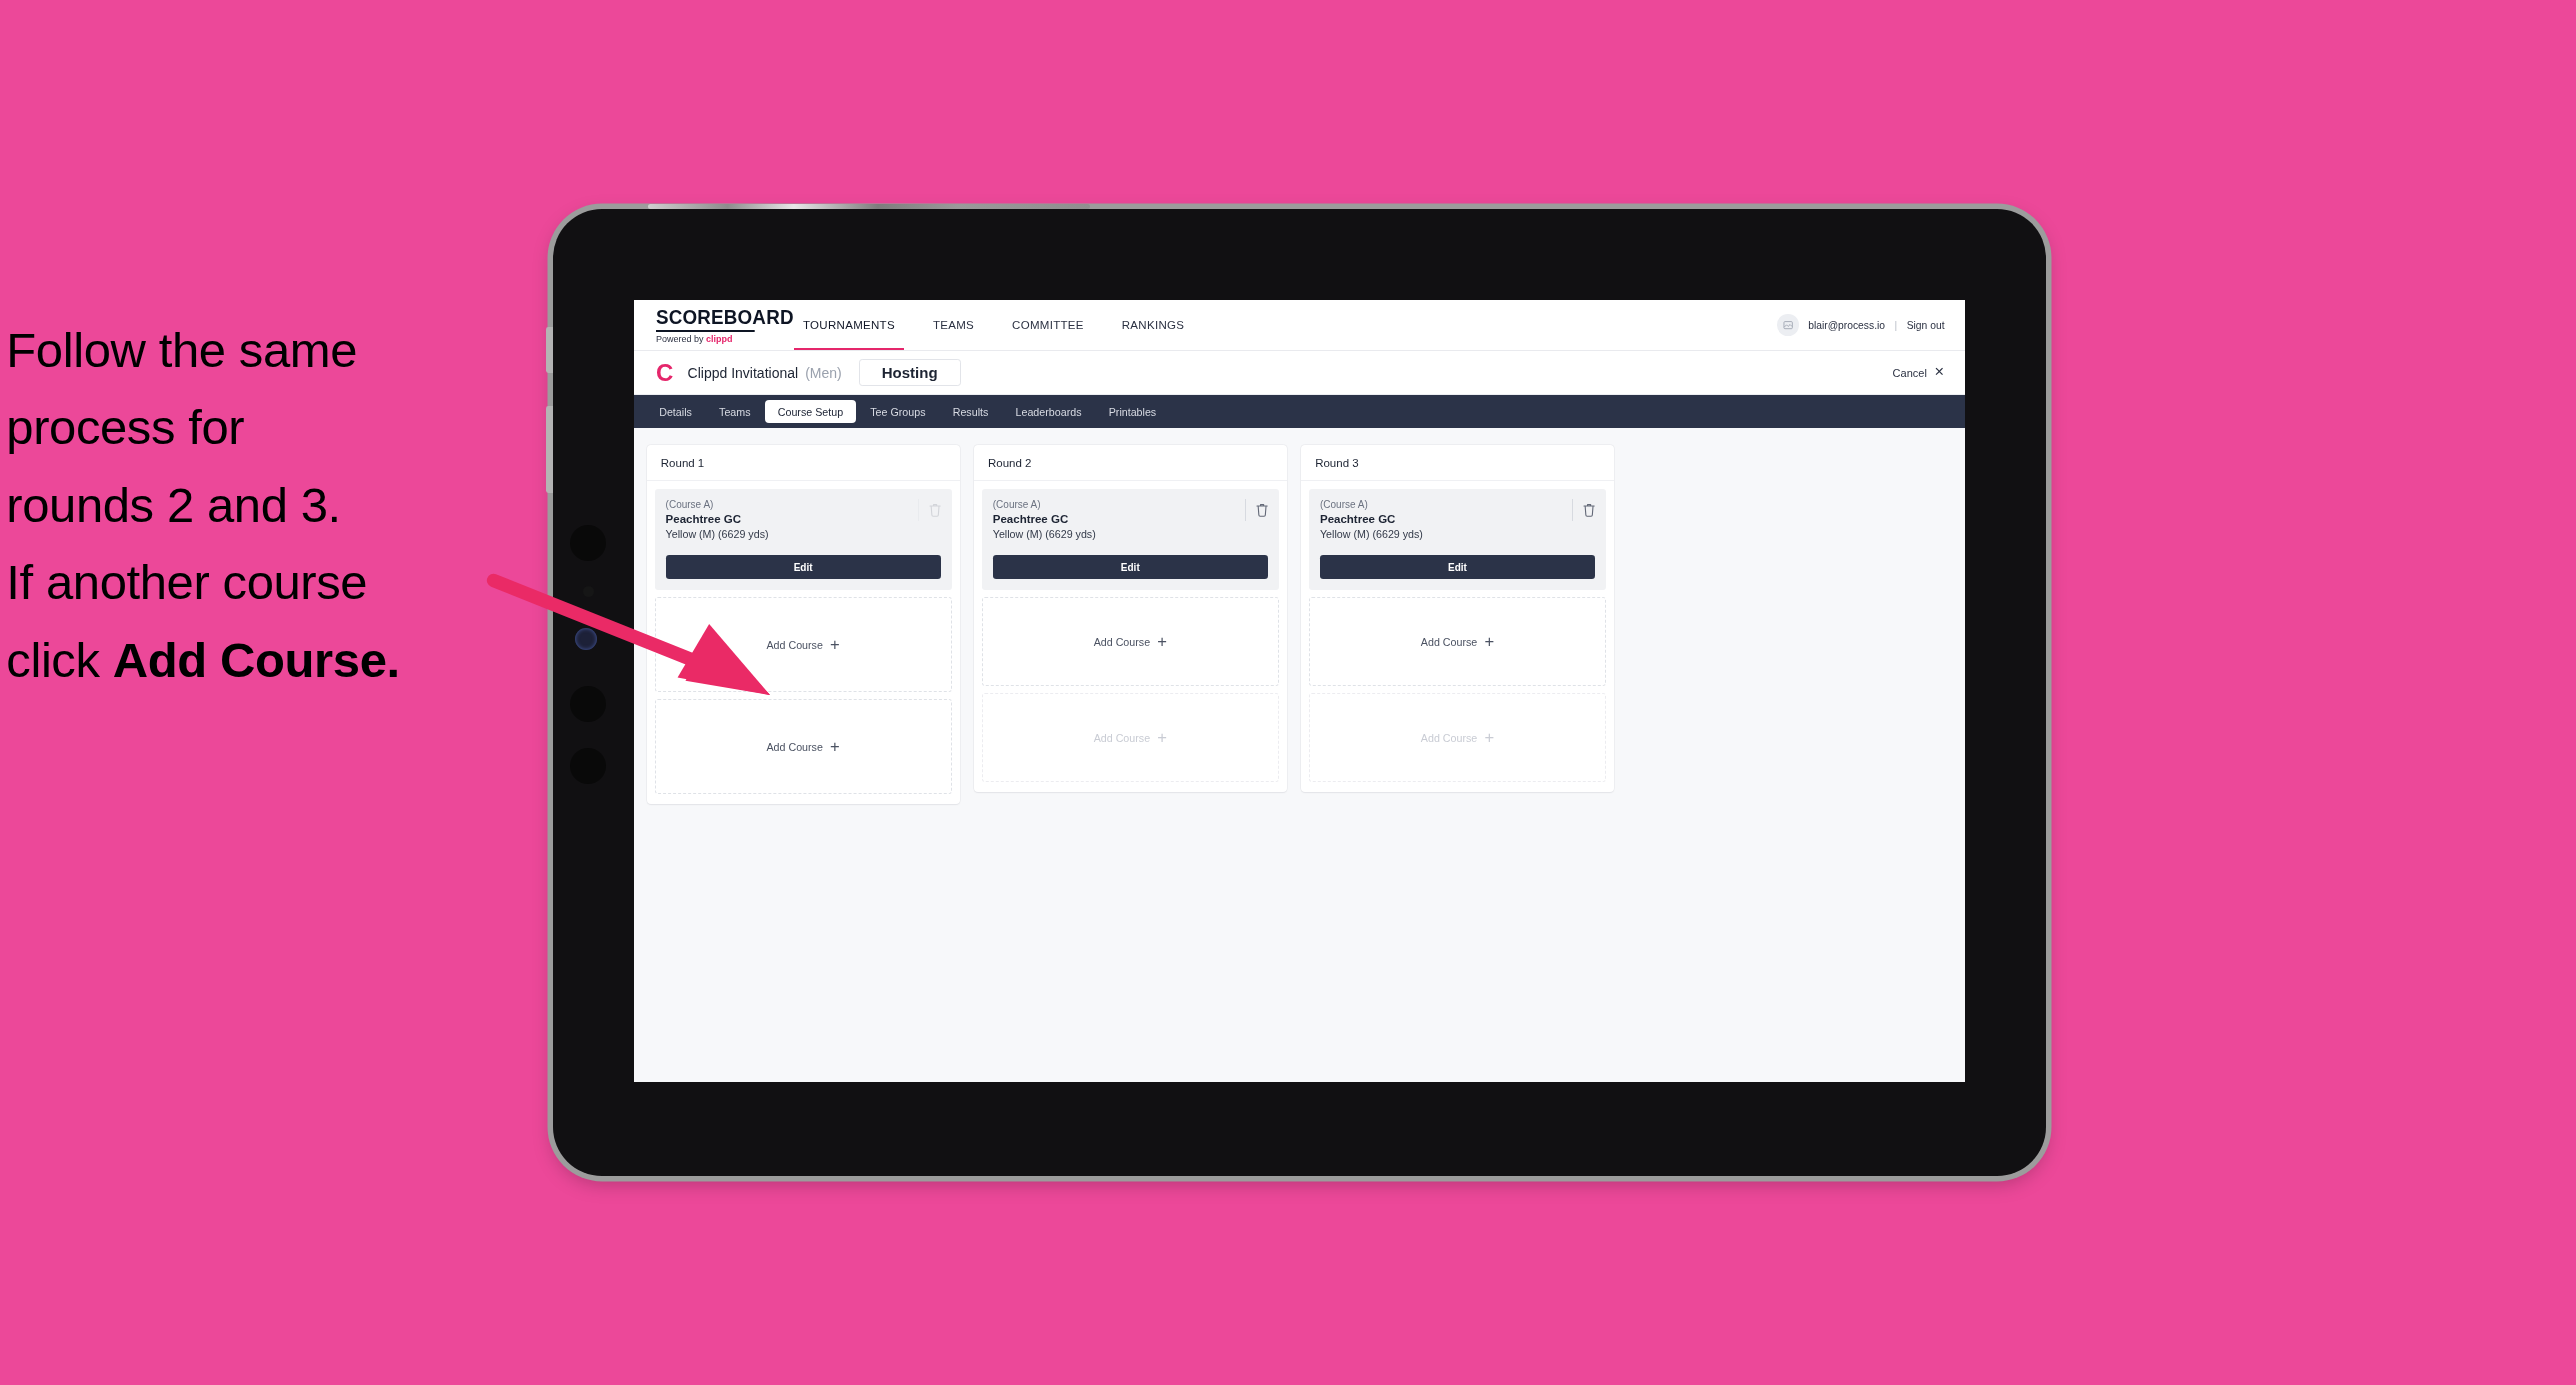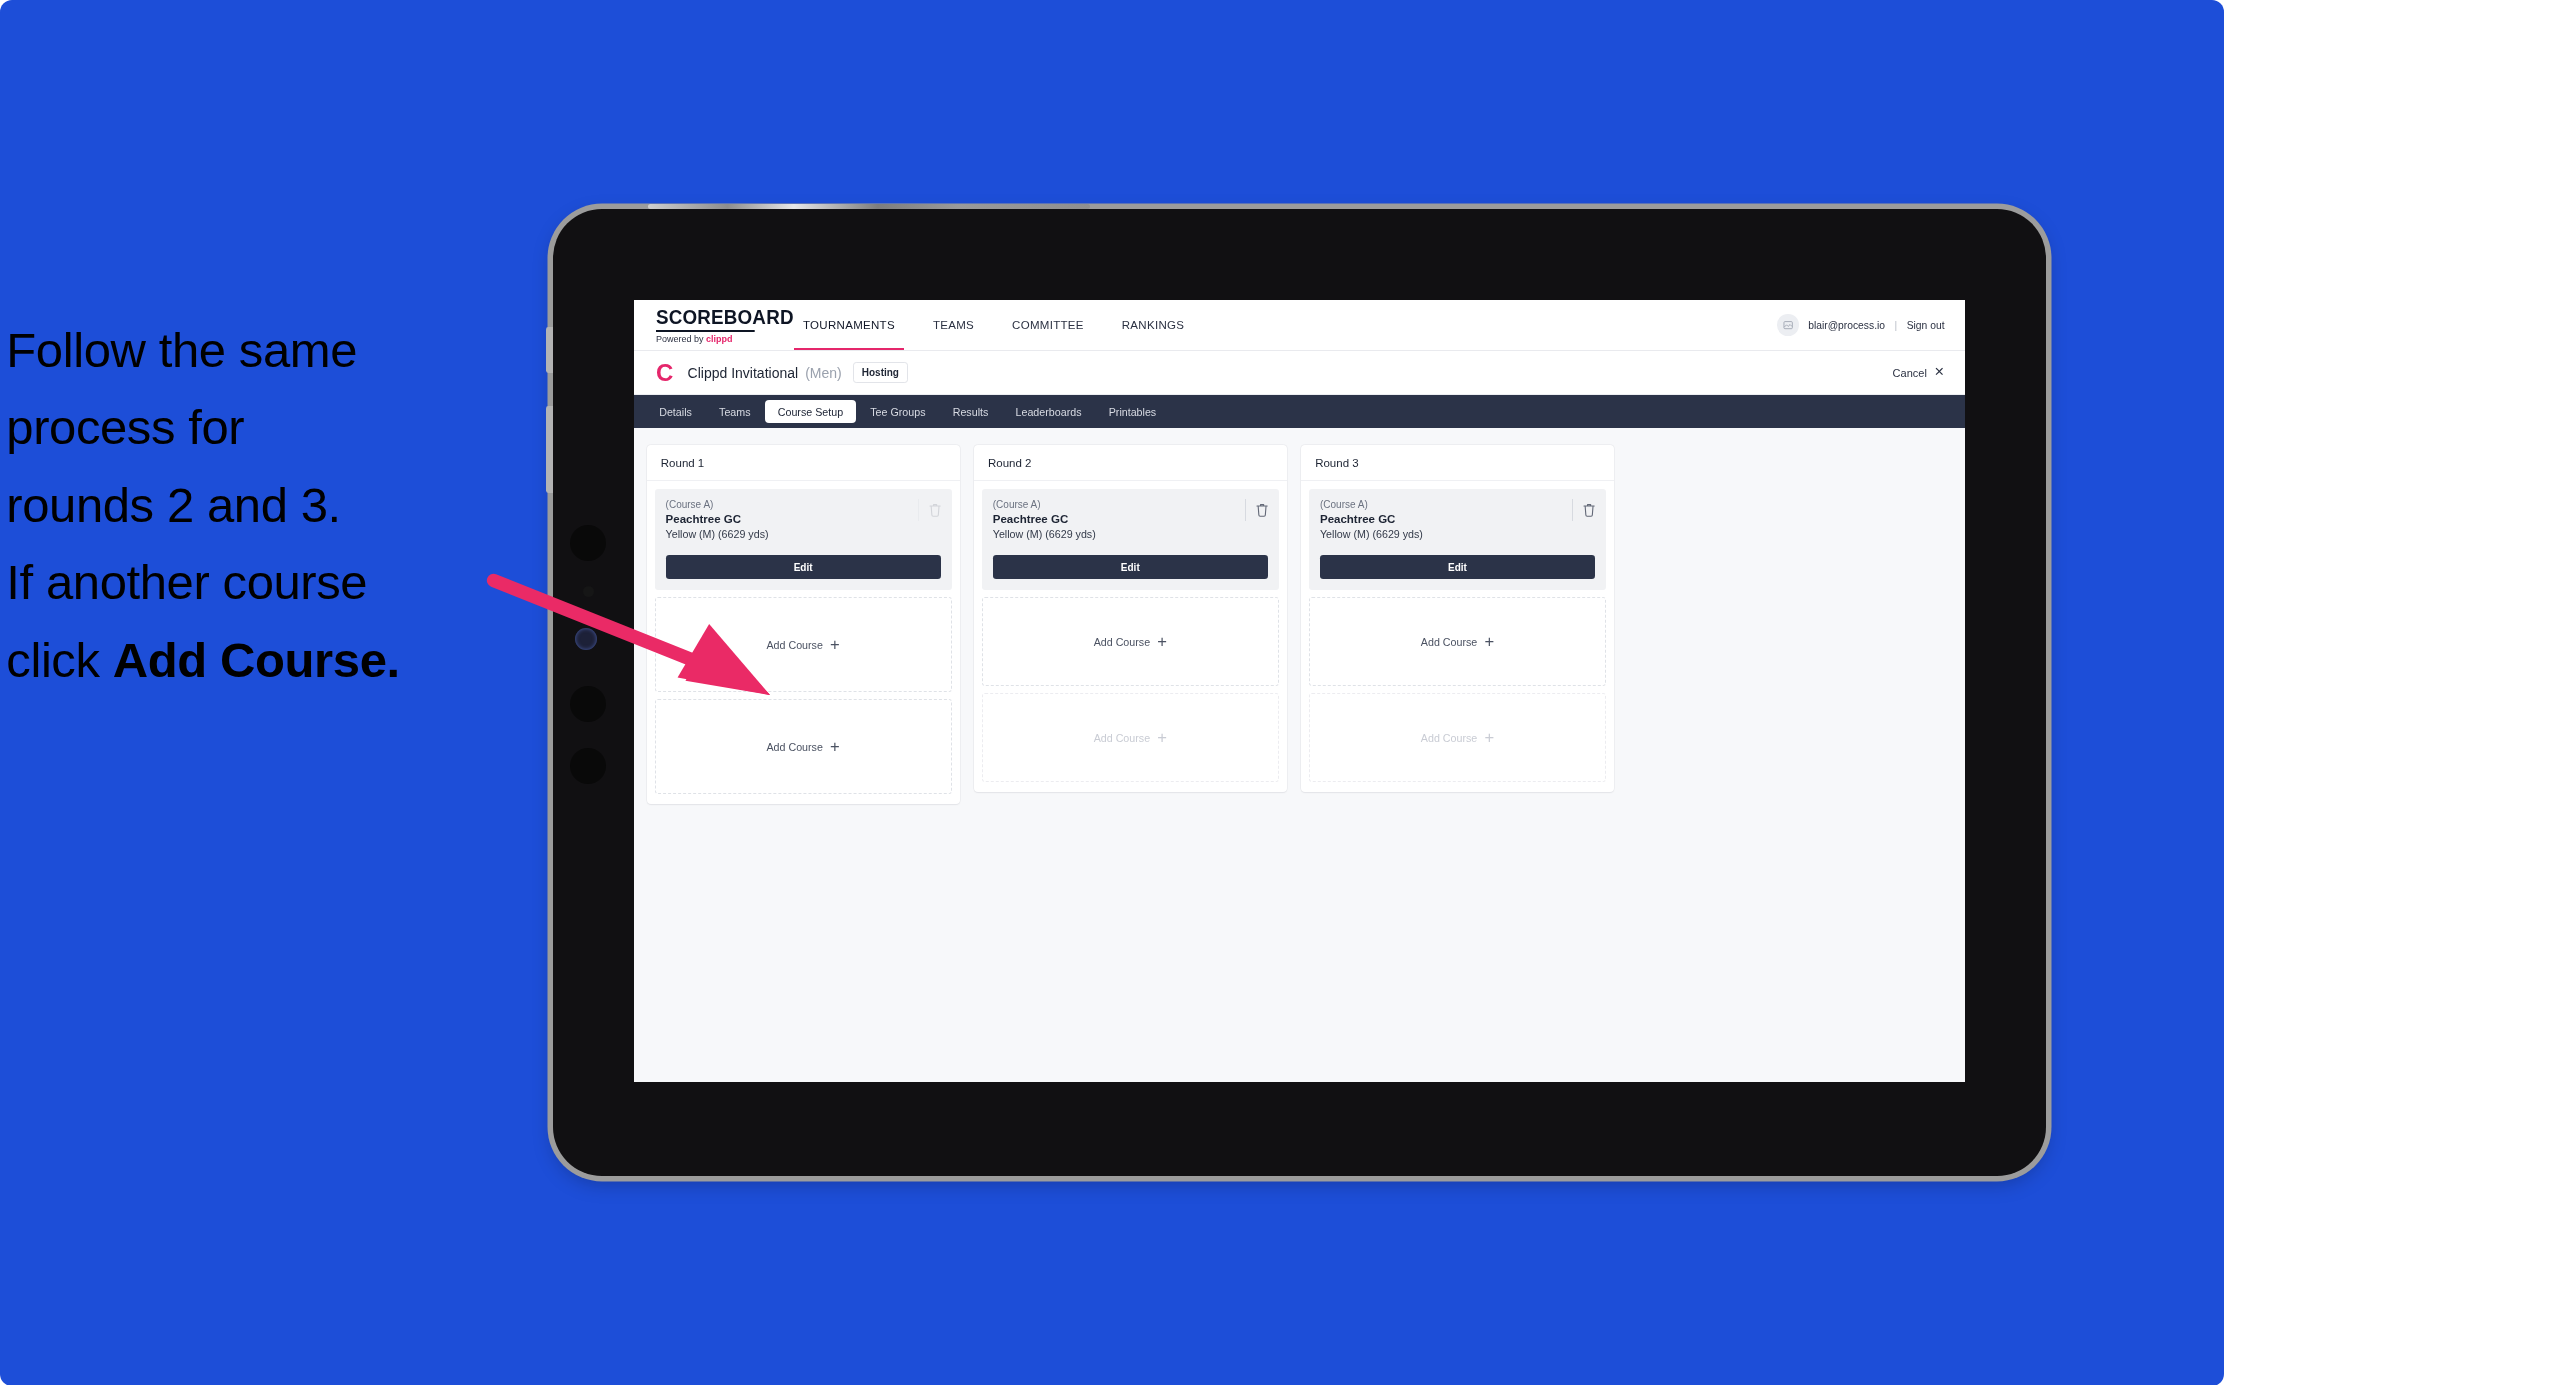--- a/index.html
+++ b/index.html
@@ -2,21 +2,21 @@
 <html style="font-size:12.6px"><head>
 <meta charset="utf-8">
 <style>
   * { box-sizing: border-box; margin: 0; padding: 0; }
   html, body {
     width: 2576px; height: 1386px;
     background: #ffffff;
     font-family: "Liberation Sans", sans-serif;
     overflow: hidden;
   }
-  .stage { position: relative; width: 2224px; height: 1386px; background: #1d4ed8; border-radius: 12px; }
+  .stage { position: relative; width: 2576px; height: 1386px; background: #ec4899; }
 
   
   .annotation {
     position: absolute;
     left: 6.3px; top: 312px;
     width: 505px;
     font-size: 49px;
     line-height: 1.58;
     color: #000;
     font-family: "Liberation Sans", sans-serif;
@@ -105,22 +105,22 @@
   }
   .clogo {
     width: 20.5px; height: 20.5px; margin-right: 12.6px; flex: none;
     display:flex; align-items:center; justify-content:center;
     font-family: "Liberation Sans", sans-serif; font-weight: 800; font-size: 24px; color:#e5266b;
     line-height: 1;
   }
   .tour-name { font-size: 14px; color:#1d2433; }
   .tour-gender { font-size: 14px; color:#9aa1ad; margin-left: 7.1px; }
   .hosting-badge {
-    margin-left: 11px; border:0.8px solid #e2e4e9; border-radius:3.2px;
-    padding: 4px 8px; font-size: 10px; font-weight:700; color:#1d2433; background:#fff;
+    margin-left: 17px; border:0.8px solid #e2e4e9; border-radius:3.2px;
+    padding: 4px 22px; font-size: 15px; font-weight:700; color:#1d2433; background:#fff;
   }
   .cancel { margin-left:auto; display:flex; align-items:center; gap:7.1px; font-size: 11px; color:#2b3142; }
   .cancel .x { font-size: 12.6px; line-height: 1; }
 
   
   .subtabs {
     height: 33px; background:#2b3348; display:flex; align-items:center; padding-left: 12.6px; gap: 2px;
   }
   .subtabs .tab {
     font-size: 10.7px; color:#d7dae2; padding: 5.5px 12.6px; border-radius: 4px; white-space: nowrap;

